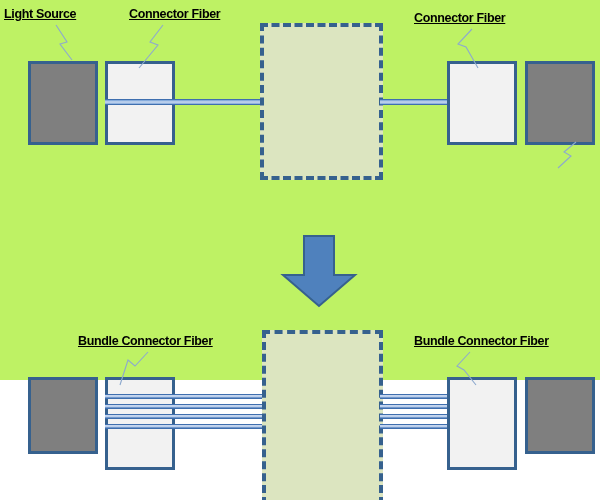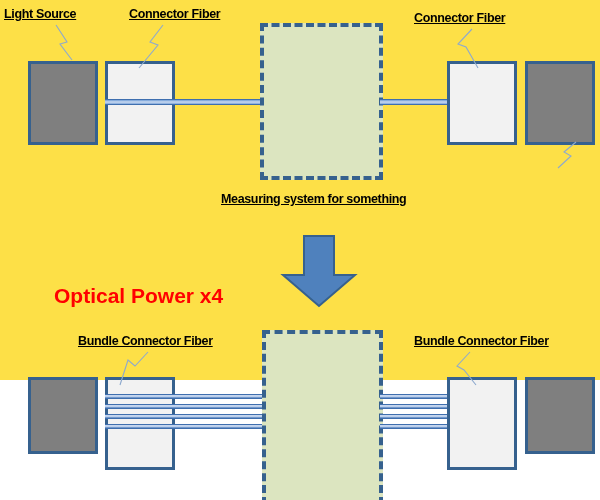--- a/index.html
+++ b/index.html
@@ -10,21 +10,21 @@
     width: 600px;
     height: 500px;
     background: #ffffff;
     font-family: "Liberation Sans", sans-serif;
     overflow: hidden;
   }
   #stage {
     position: relative;
     width: 600px;
     height: 380px;
-    background: #fde047;
+    background: #bef264;
   }
 
   
   .box {
     position: absolute;
     box-sizing: border-box;
     border: 3px solid #36618E;
   }
   .box-gray {
     background: #7F7F7F;
@@ -126,41 +126,39 @@
   <div class="box box-light" style="left:447px; top:61px; width:70px; height:84px;"></div>
 
   <div class="box box-gray" style="left:525px; top:61px; width:70px; height:84px;"></div>
 
   <div class="label" style="left:4px; top:7px;">Light Source</div>
 
   <div class="label" style="left:129px; top:7px;">Connector Fiber</div>
 
   <div class="label" style="left:414px; top:11px;">Connector Fiber</div>
 
-  <div class="label" style="left:221px; top:192px;">Measuring system for something</div>
 
 
   <svg class="leader" style="left:0px; top:0px; width:600px; height:500px;">
     <path d="M 56,25 L 67,42 L 60,44 L 72,60"></path>
   </svg>
   <svg class="leader" style="left:0px; top:0px; width:600px; height:500px;">
     <path d="M 163,25 L 150,42 L 158,45 L 139,68"></path>
   </svg>
   <svg class="leader" style="left:0px; top:0px; width:600px; height:500px;">
     <path d="M 472,29 L 458,44 L 466,47 L 478,68"></path>
   </svg>
   <svg class="leader" style="left:0px; top:0px; width:600px; height:500px;">
     <path d="M 558,168 L 571,156 L 564,152 L 576,142"></path>
   </svg>
 
   <svg class="down-arrow" style="left:281px; top:234px; width:76px; height:74px;">
     <polygon points="23,2 53,2 53,41 74,41 38,72 2,41 23,41"></polygon>
   </svg>
 
-  <div class="label-red" style="left:54px; top:284px;">Optical Power x4</div>
 
   <div class="box box-gray" style="left:28px; top:377px; width:70px; height:77px;"></div>
 
   <div class="box box-light" style="left:105px; top:377px; width:70px; height:93px;"></div>
 
   <div class="fiber-thin" style="left:105px; top:394px; width:161px;"></div>
   <div class="fiber-thin" style="left:105px; top:404px; width:161px;"></div>
   <div class="fiber-thin" style="left:105px; top:414px; width:161px;"></div>
   <div class="fiber-thin" style="left:105px; top:424px; width:161px;"></div>
 

